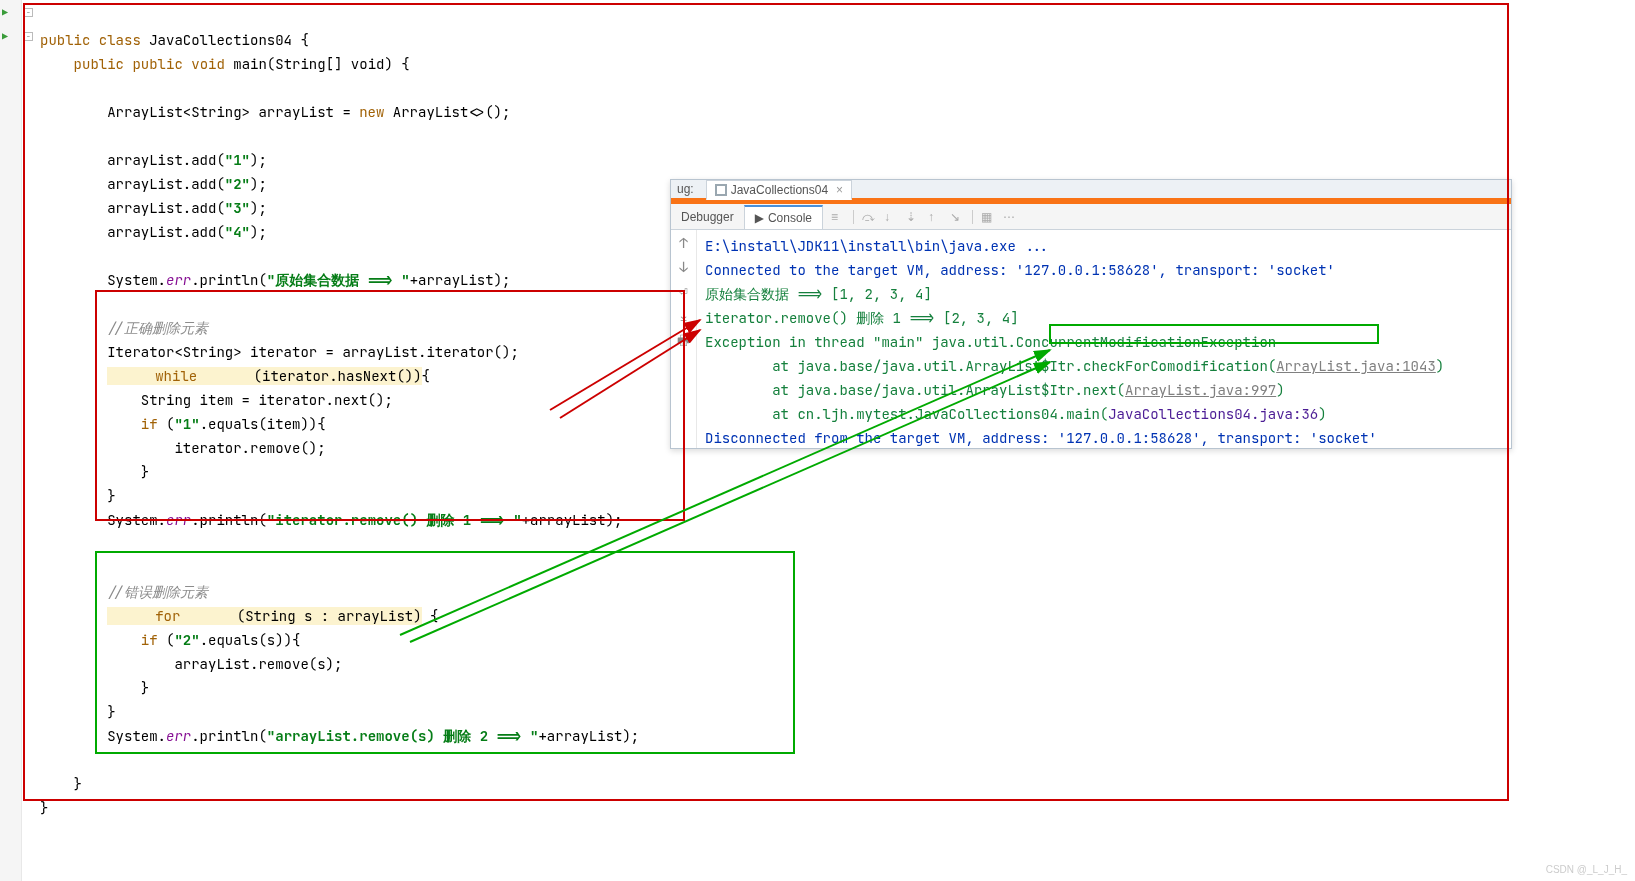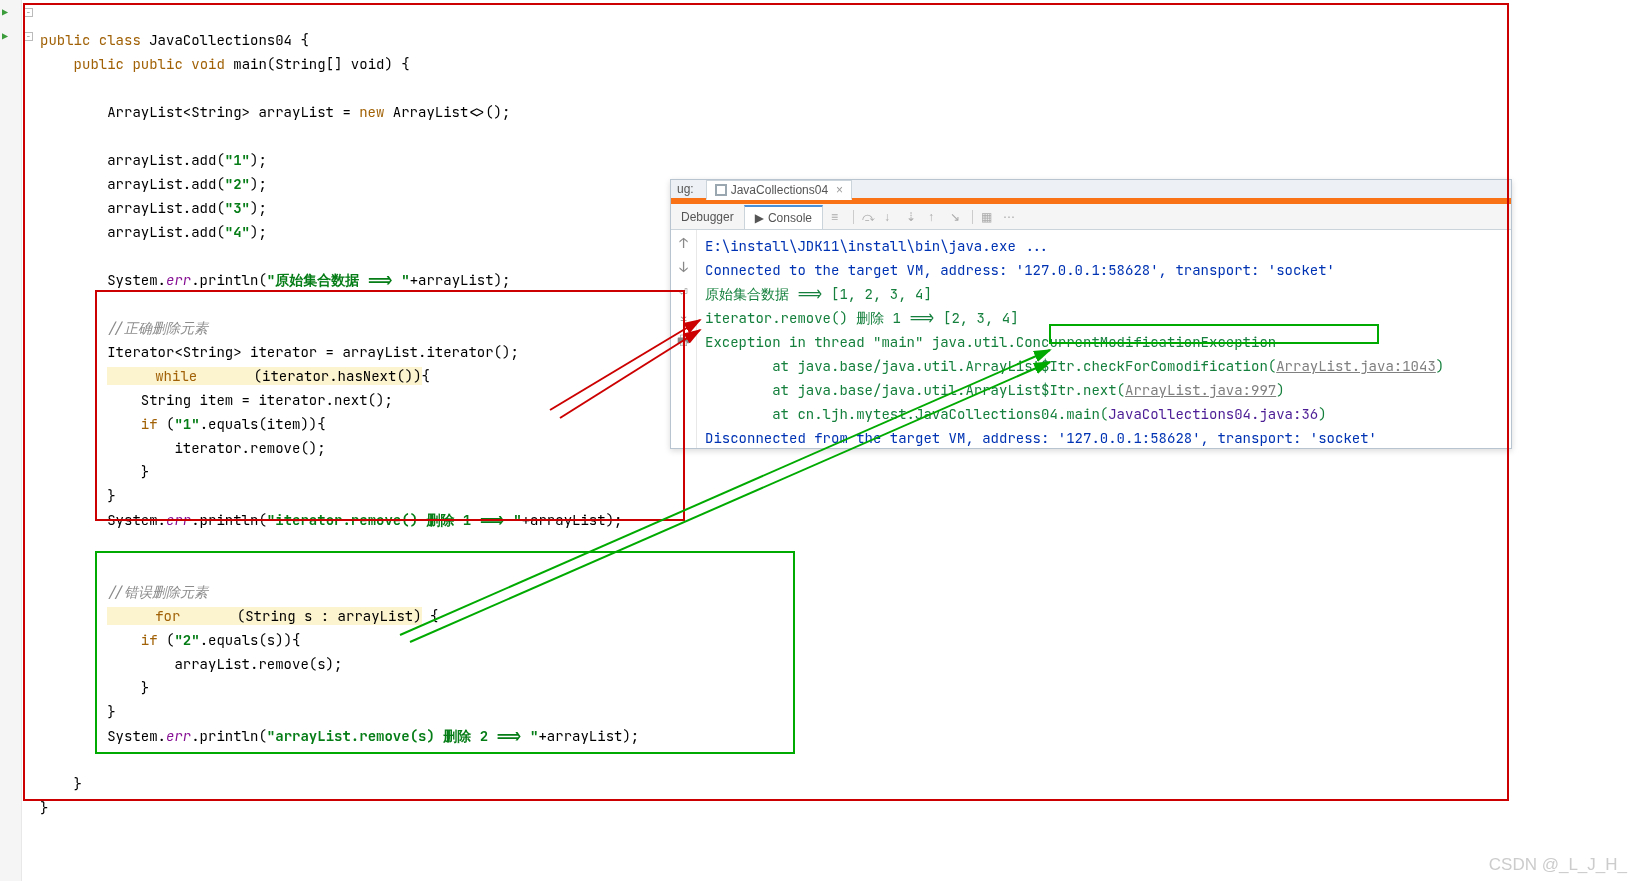--- a/index.html
+++ b/index.html
@@ -173,21 +173,21 @@
   .out-link { color: #4c1d95; cursor: pointer; }
   .out-link-gray { color: #808080; text-decoration: underline; cursor: pointer; text-align: center; }
 
   
   svg.arrow { position: absolute; pointer-events: none; }
 
   .watermark {
     position: absolute;
     right: 8px; bottom: 6px;
     font-family: sans-serif;
-    font-size: 17px;
+    font-size: 10px;
     color: #ccc;
     margin-left: 26px;
   }
 
   
   .g1 { top: 6px; }
   .g2 { top: 30px; }
 </style>
 </head>
 <body>

